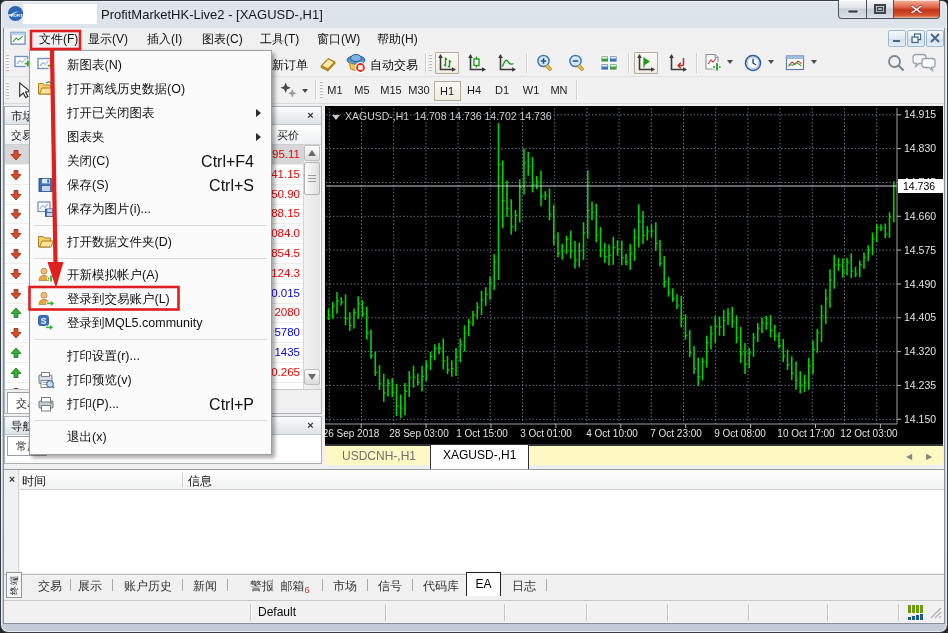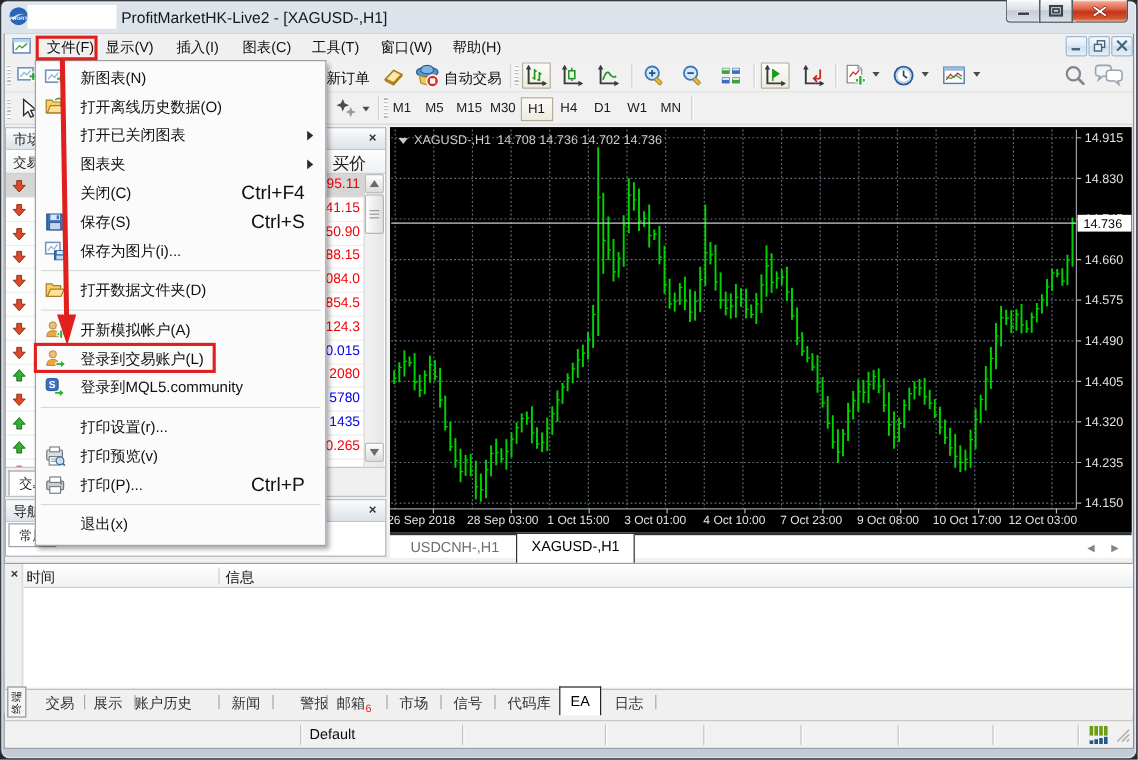--- a/index.html
+++ b/index.html
@@ -46,40 +46,40 @@
   .tfbtn { position:absolute; top:3px; height:20px; width:27px; text-align:center; font-size:11px; color:#1a1a1a; line-height:19px; }
   .tfbtn.sel { background:linear-gradient(#fbfaf7,#eeebdf); border:1px solid #b3ae9c; }
 
   
   #marketwatch { position:absolute; left:4px; top:106px; width:318px; height:308px; background:#fff; border:1px solid #aab1b8; overflow:hidden; }
   .panel-title { position:absolute; left:0; top:0; width:100%; height:18px; background:linear-gradient(#fbfcfd,#dde3e9); border-bottom:1px solid #bfc5cb; }
   .panel-title span { position:absolute; left:6px; top:2px; font-size:11.5px; color:#1c1e20; }
   .panel-x { position:absolute; right:4px; top:2px; width:13px; height:13px; font-size:11px; line-height:13px; text-align:center; color:#333; font-weight:bold; }
   #mw-header { position:absolute; left:0; top:18px; width:100%; height:20px; background:linear-gradient(#ffffff,#eef0f2); border-bottom:1px solid #ccd0d4; }
   #mw-header .c1 { position:absolute; left:6px; top:3px; font-size:11px; color:#222; }
-  #mw-header .c2 { position:absolute; left:272px; top:3px; font-size:14px; color:#222; }
+  #mw-header .c2 { position:absolute; left:272px; top:3px; font-size:11px; color:#222; }
   #mw-rows { position:absolute; left:0; top:38px; width:299px; height:244px; overflow:hidden; }
   .mw-row { position:absolute; left:0; width:299px; height:20px; border-bottom:1px solid #ededed; }
   .mw-row.sel { background:#d6d6d6; }
   .mw-row .price { position:absolute; right:4px; top:3px; font-size:11.5px; }
   .mw-row .price.red { color:#f50000; } .mw-row .price.blue { color:#0000e8; }
   .mw-row svg { position:absolute; left:5px; top:4px; }
   #mw-scroll { position:absolute; right:1px; top:38px; width:17px; height:244px; background:linear-gradient(90deg,#f2f2f2,#e6e6e6); border-left:1px solid #d5d5d5; }
   .sbtn { position:absolute; left:0; width:16px; height:16px; background:linear-gradient(#fefefe,#dcdcdc); border:1px solid #bdbdbd; border-radius:2px; }
   .sbtn svg { display:block; margin:4px auto 0; }
   #mw-thumb { position:absolute; left:0; top:17px; width:16px; height:33px; background:linear-gradient(90deg,#fdfdfd,#dfdfdf); border:1px solid #b4b4b4; border-radius:2px; }
   #mw-thumb div { margin:12px 3px 0; height:1px; background:#9a9a9a; box-shadow:0 3px 0 #9a9a9a, 0 6px 0 #9a9a9a; }
   #mw-tabs { position:absolute; left:0; bottom:0; width:100%; height:24px; background:#f0f0f0; border-top:1px solid #c8c8c8; }
   .mw-tab { position:absolute; top:2px; height:22px; background:#fff; border:1px solid #9aa0a5; border-bottom:none; font-size:11px; color:#222; padding:3px 8px 0; }
   #navigator { position:absolute; left:4px; top:416px; width:318px; height:48px; background:#fff; border:1px solid #aab1b8; }
   #nav-tab { position:absolute; left:2px; top:19px; height:20px; background:#fff; border:1px solid #9aa0a5; font-size:11px; color:#222; padding:2px 8px 0; }
 
   
   #chartwin { position:absolute; left:325px; top:106px; width:618px; height:338px; background:#000; }
-  #charttabs { position:absolute; left:325px; top:444px; width:618px; height:21px; background:#ffffff; border-top:2px solid #2e3338; }
+  #charttabs { position:absolute; left:325px; top:444px; width:618px; height:21px; background:#fef9c3; border-top:2px solid #2e3338; }
   .ctab-inactive { position:absolute; left:17px; top:3px; font-size:12px; color:#6f6f6f; }
   .ctab-active { position:absolute; left:105px; top:-2px; height:32px; background:#fff; border:1px solid #2e3338; border-bottom:none; font-size:12px; color:#000; padding:3px 12px 0; }
   .ctab-arrow { position:absolute; top:6px; font-size:8px; color:#838383; }
 
   
   #terminal { position:absolute; left:4px; top:469px; width:940px; height:125px; background:#f0f0f0; border-top:1px solid #989ea3; }
   #term-strip { position:absolute; left:0; top:0; width:15px; height:125px; background:#eef0f1; border-right:1px solid #d8d8d8; }
   #term-x { position:absolute; left:2px; top:3px; width:12px; height:12px; font-size:10.5px; line-height:12px; text-align:center; color:#333; font-weight:bold; }
   #term-head { position:absolute; left:16px; top:0; right:0; height:20px; background:linear-gradient(#ffffff,#f1f2f3); border-bottom:1px solid #cfcfcf; }
   .term-col { position:absolute; top:3px; font-size:12px; color:#111; }
@@ -960,21 +960,21 @@
     <div id="term-colsep"></div>
   </div>
   <div id="term-body"></div>
   <div id="term-tabs">
     <div id="term-vtab">
         <span>终端</span>
       </div>
     <div id="term-tab-items">
         <div class="term-tab" style="left: 46px;">交易</div>
         <div class="term-tab" style="left: 86px;">展示</div>
-        <div class="term-tab" style="left: 132px;">账户历史</div>
+        <div class="term-tab" style="left: 144px;">账户历史</div>
         <div class="term-tab" style="left: 201px;">新闻</div>
         <div class="term-tab" style="left: 246px; margin-left: 12px;">警报</div>
         <div class="term-tab" style="left: 291px;">邮箱<sub>6</sub></div>
         <div class="term-tab" style="left: 341px;">市场</div>
         <div class="term-tab" style="left: 386px;">信号</div>
         <div class="term-tab" style="left: 437px;">代码库</div>
         <div class="term-tab" style="left: 520px;">日志</div>
         <div class="term-tab-sep" style="left: 66px;"></div>
         <div class="term-tab-sep" style="left: 108px;"></div>
         <div class="term-tab-sep" style="left: 178px;"></div>

